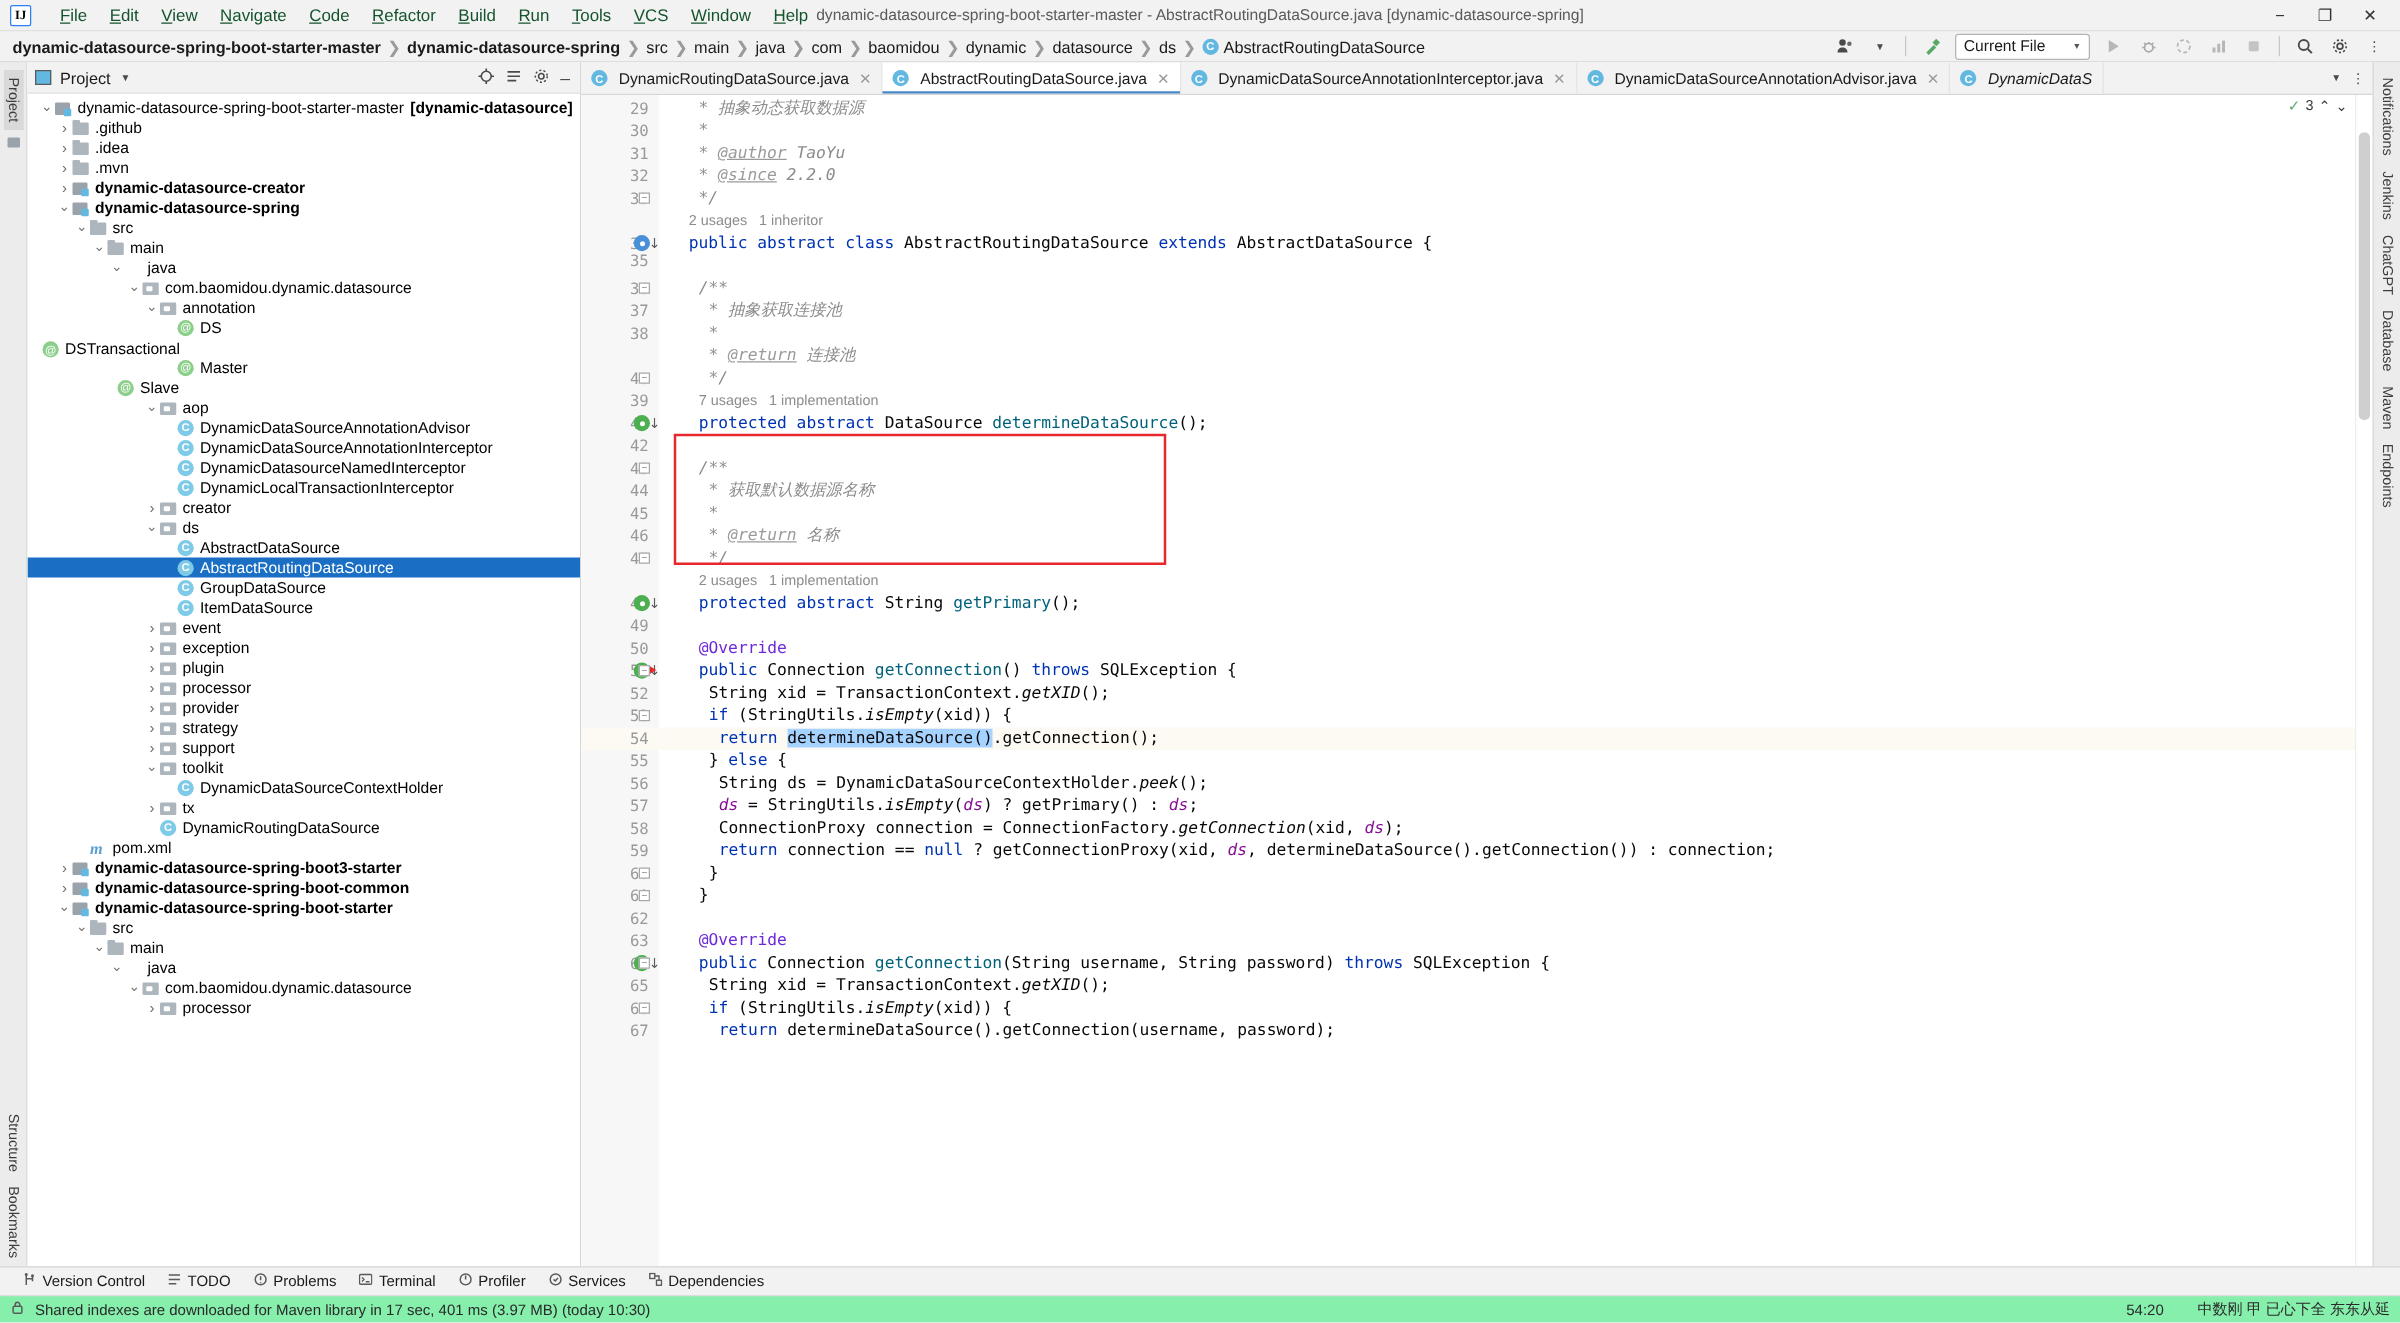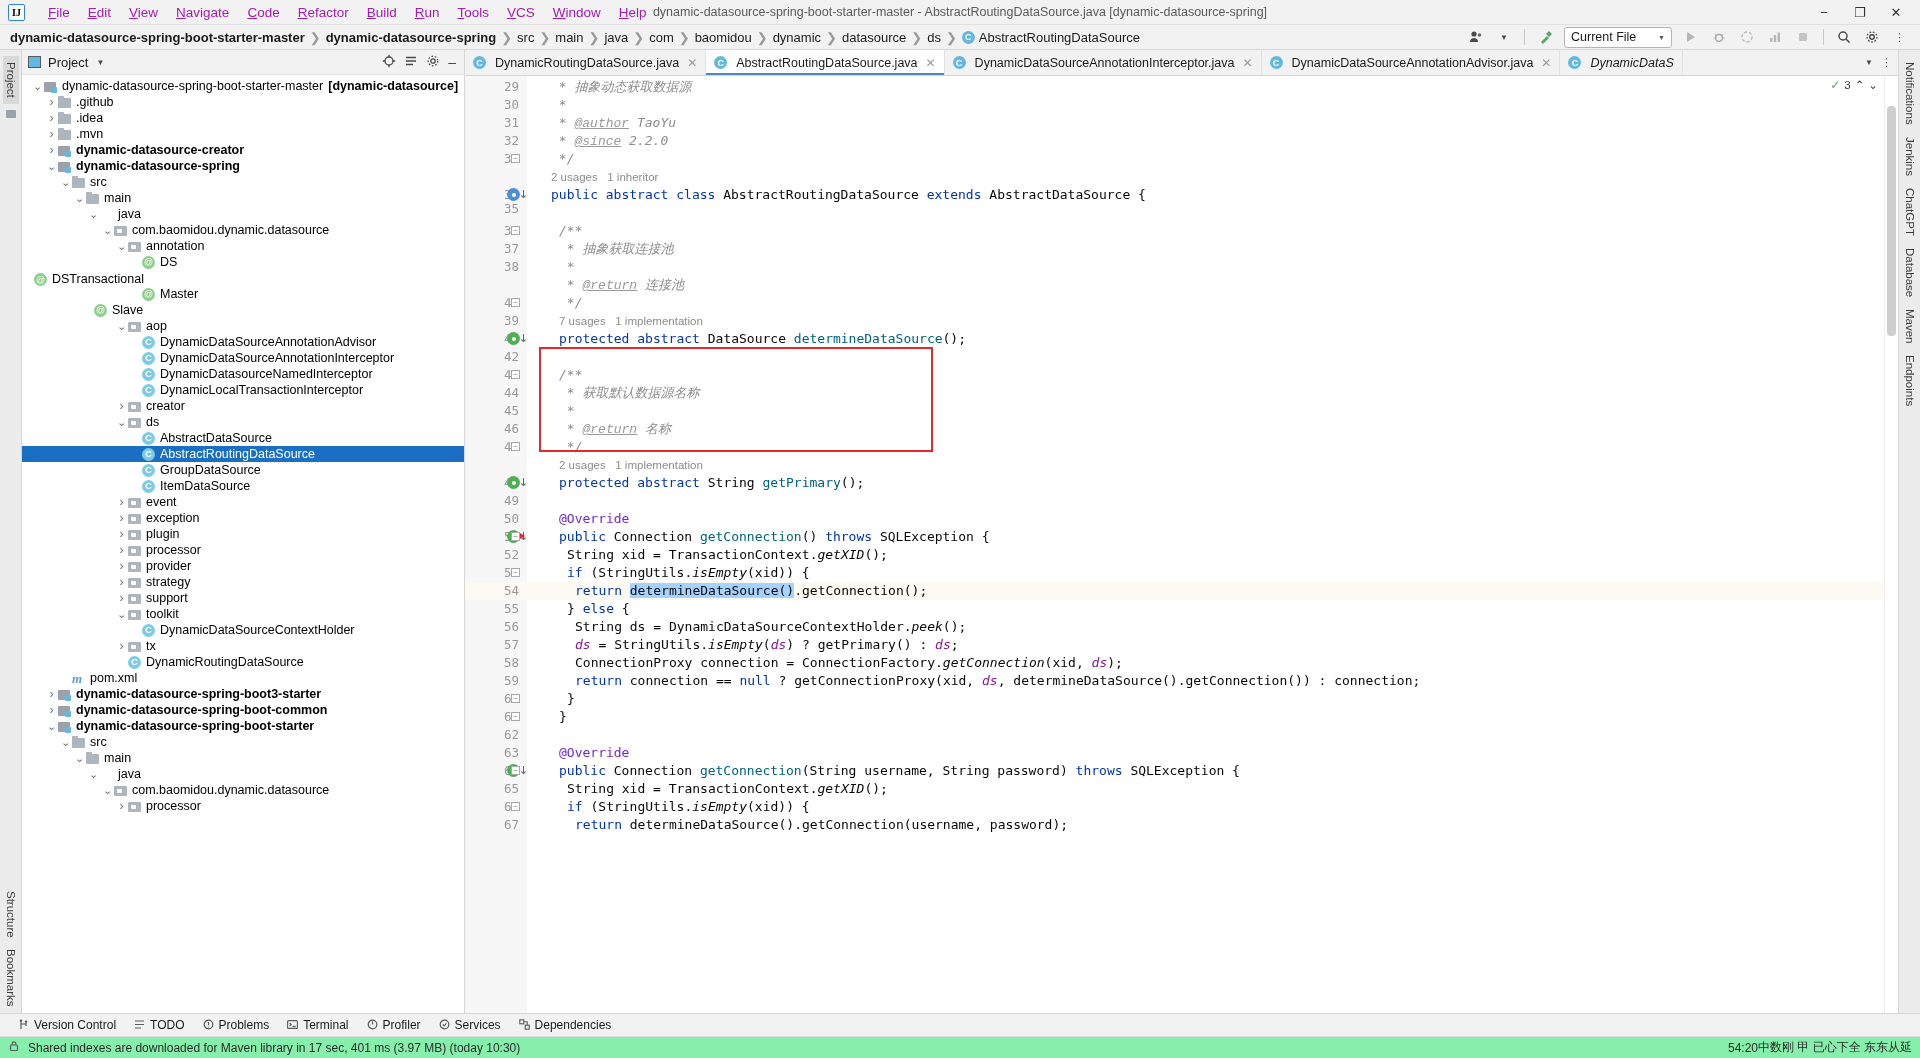--- a/index.html
+++ b/index.html
@@ -20,21 +20,21 @@
     padding-left: 8px; position: relative;
   }
   .ij-logo {
     width: 17px; height: 17px; background: #fff;
     border: 1.5px solid #2d7ff9; border-radius: 2px;
     display: flex; align-items: center; justify-content: center;
     font-size: 10px; font-weight: bold; color: #000; margin-right: 14px;
     font-family: "Liberation Serif", serif;
   }
   .menu-item {
-    padding: 2px 9px; font-size: 13.5px; color: #a21caf; cursor: default;
+    padding: 2px 9px; font-size: 13.5px; color: #14532d; cursor: default;
   }
   .menu-item u { text-decoration: underline; }
   .win-title {
     position: absolute; left: 0; right: 0; text-align: center;
     font-size: 12.5px; color: #5a5a5a; pointer-events: none;
   }
   .win-btns { margin-left: auto; display: flex; align-items: center; padding-right: 6px; }
   .win-btn {
     width: 36px; height: 24px; display: flex; align-items: center; justify-content: center;
     font-size: 13px; color: #333;
@@ -195,21 +195,21 @@
   }
   .fold {
     position: absolute; width: 9px; height: 9px; border: 1px solid #a8a8a8;
     color: #808080; font-size: 8px; line-height: 7px; text-align: center; background: #fff;
   }
   .redflag { position: absolute; width:0; height:0; border-left:5px solid #e8272c; border-top:3px solid transparent; border-bottom:3px solid transparent;}
 
   
   .kw { color: #0033b3; font-weight: normal; }
   .cm { color: #8c8c8c; font-style: italic; }
-  .cmtag { color: #9a9a9a; font-style: italic; text-decoration: underline; font-family: Liberation Mono, monospace; }
+  .cmtag { color: #9a9a9a; font-style: italic; text-decoration: underline; }
   .mth { color: #00627a; }
   .anno { color: #6d28d9; }
   .fld { color: #871094; font-style: italic; }
   .sel-hl { background: #a6d2ff; }
   .stat { font-style: italic; }
 
   
   .right-marker {
     width: 14px; background: #fff; flex: none; position: relative; border-left: 1px solid #eee;
   }
@@ -238,21 +238,21 @@
     font-size: 12px; color: #1a1a1a;
   }
   .bb-ic { font-size: 11px; color: #5a5a5a; }
 
   
   .status-bar {
     height: 22px; background: #86efac; border-top: 1px solid #dcdcdc;
     display: flex; align-items: center; padding: 0 8px; font-size: 12px; color: #2a2a2a;
     flex: none; gap: 8px;
   }
-  .sb-right { margin-left: auto; display: flex; align-items: center; gap: 0; font-size: 12px; }
+  .sb-right { margin-left: auto; display: flex; align-items: center; gap: 27px; font-size: 12px; }
   .sb-overlay { color: #2a2a2a; }
 </style>
 </head>
 <body>
 
 <div id="app">
 
   <div class="menubar">
     <div class="ij-logo">IJ</div>
     <div id="menu-items" style="display:flex;">

